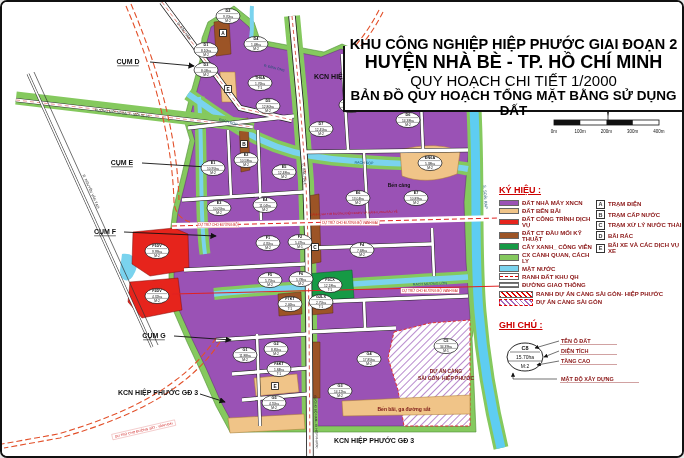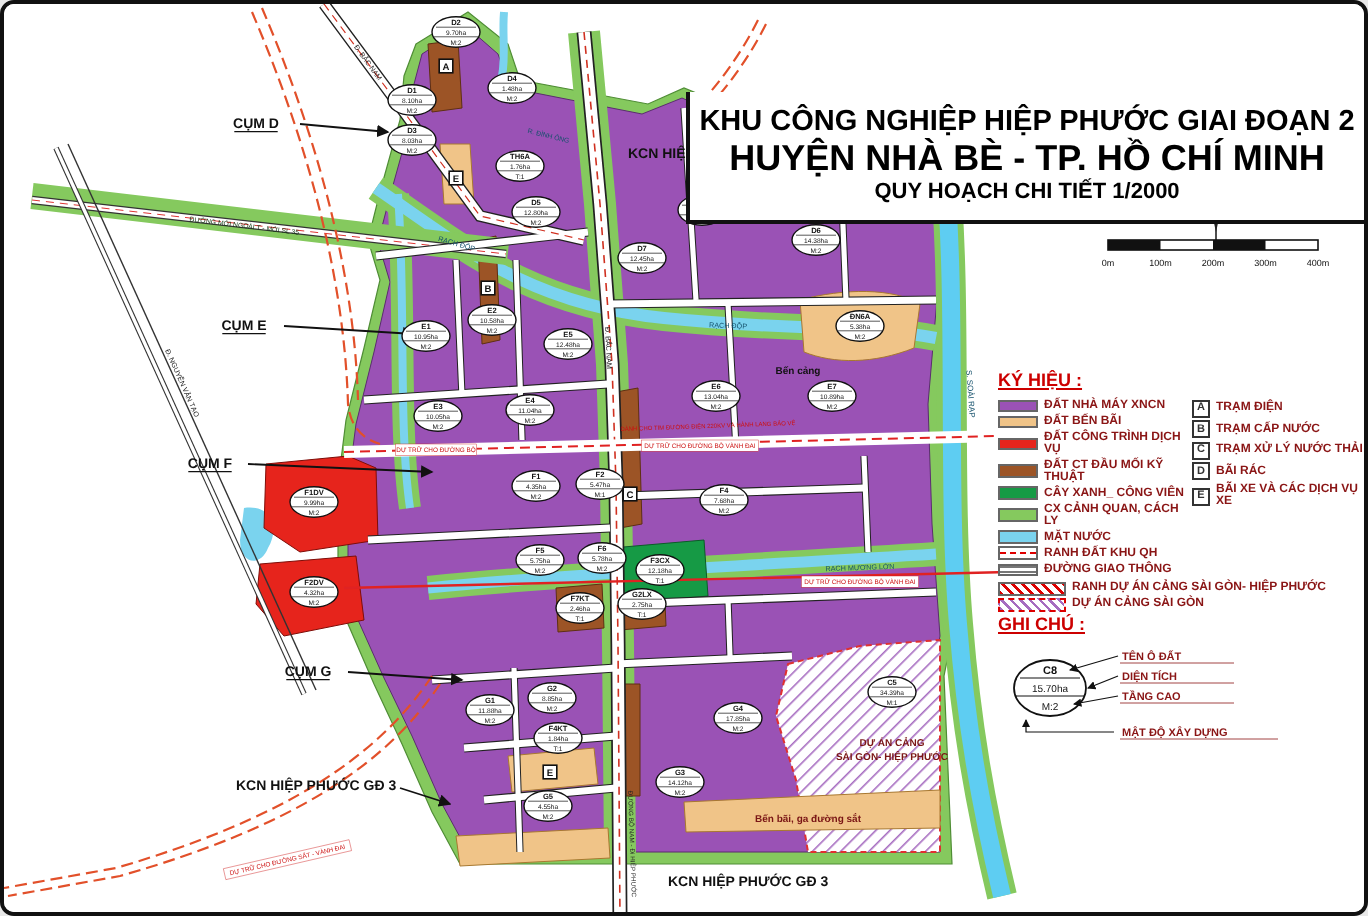--- a/index.html
+++ b/index.html
@@ -7,42 +7,42 @@
          border:2px solid #111;border-radius:7px;overflow:hidden;box-sizing:border-box;
          font-family:"Liberation Sans", sans-serif;}
   svg text{font-family:"Liberation Sans", sans-serif;}
   
   .title-block{position:absolute;left:341px;top:0;right:0;height:66px;background:#fff;
     border-left:2px solid #111;border-bottom:2px solid #111;box-sizing:border-box;
     display:flex;flex-direction:column;justify-content:center;align-items:center;
     text-align:center;color:#000;padding:2px 2px;margin-top:44px;}
   .title-block .t1{font-size:14.5px;font-weight:bold;line-height:1.1;}
   .title-block .t2{font-size:18px;font-weight:bold;line-height:1.1;}
-  .title-block .t3{font-size:11px;font-weight:bold;line-height:1.1;}
+  .title-block .t3{font-size:15px;font-weight:normal;line-height:1.1;}
   .title-block .t4{font-size:13.5px;font-weight:bold;line-height:1.1;}
   
   .legend{position:absolute;left:497px;top:183px;width:183px;color:#8a1515;}
   .lg-header,.nt-header{font-size:9px;font-weight:bold;color:#cc0000;
     text-decoration:underline;margin:0 0 3px 0;}
   .lg-grid{display:flex;align-items:flex-start;}
   .lg-left{width:97px;}
   .lg-right{width:86px;}
   .lg-row{display:flex;align-items:center;margin:1.6px 0;gap:3px;}
   .lg-row .lbl{font-size:6px;font-weight:bold;line-height:1.02;color:#8a1515;}
   .sw{width:20px;height:6.5px;flex:0 0 20px;border:0.5px solid #666;box-sizing:border-box;}
   .sw-dash-red{background:#fff;display:flex;align-items:center;}
   .sw-dash-red::before{content:"";display:block;width:100%;border-top:1.6px dashed #d00;}
   .sw-road-lines{background:repeating-linear-gradient(180deg,#777 0,#777 1px,#fff 1px,#fff 2.6px);}
   .sw-hatch-red{background:repeating-linear-gradient(45deg,#d00 0,#d00 1.4px,#fff 1.4px,#fff 3.6px);}
   .sw-hatch-purple{background:repeating-linear-gradient(45deg,#a66cc0 0,#a66cc0 1.2px,#fff 1.2px,#fff 3.4px);
     border:1px dashed #d00;}
   .lt-box{width:7px;height:7px;flex:0 0 7px;border:1px solid #333;color:#333;font-size:5.5px;
     font-weight:bold;display:flex;align-items:center;justify-content:center;background:#fff;}
   
-  .notes{position:absolute;left:497px;top:305px;width:180px;}
+  .notes{position:absolute;left:497px;top:318px;width:180px;}
 </style>
 </head>
 <body>
 
 <div class="stage">
 
   <svg id="map-svg" width="684" height="458" viewBox="0 0 684 458" style="position:absolute;left:0;top:0;">
     <defs>
       <pattern id="hatchP" width="5" height="5" patternUnits="userSpaceOnUse" patternTransform="rotate(45)">
         <rect width="5" height="5" fill="#ffffff"></rect>
@@ -571,20 +571,21 @@
           <rect x="269.6" y="380.6" width="6.8" height="6.8" fill="#fff" stroke="#111" stroke-width="0.8"></rect>
           <text x="273" y="385.8" text-anchor="middle" font-size="4.8" font-weight="bold" fill="#111">E</text>
         </g>
       </g>
   </svg>
 
   <div class="title-block">
     <div class="t1">KHU CÔNG NGHIỆP HIỆP PHƯỚC GIAI ĐOẠN 2</div>
     <div class="t2">HUYỆN NHÀ BÈ - TP. HỒ CHÍ MINH</div>
     <div class="t3">QUY HOẠCH CHI TIẾT 1/2000</div>
+    <div class="t4">BẢN ĐỒ QUY HOẠCH TỔNG MẶT BẰNG SỬ DỤNG ĐẤT</div>
   </div>
 
   <div class="legend">
     <div class="lg-header">KÝ HIỆU :</div>
     <div class="lg-grid">
       <div class="lg-left" id="legend-left">
           <div class="lg-row">
             <div class="sw" style="background: rgb(154, 82, 181);"></div>
             <div class="lbl">ĐẤT NHÀ MÁY XNCN</div>
           </div>

